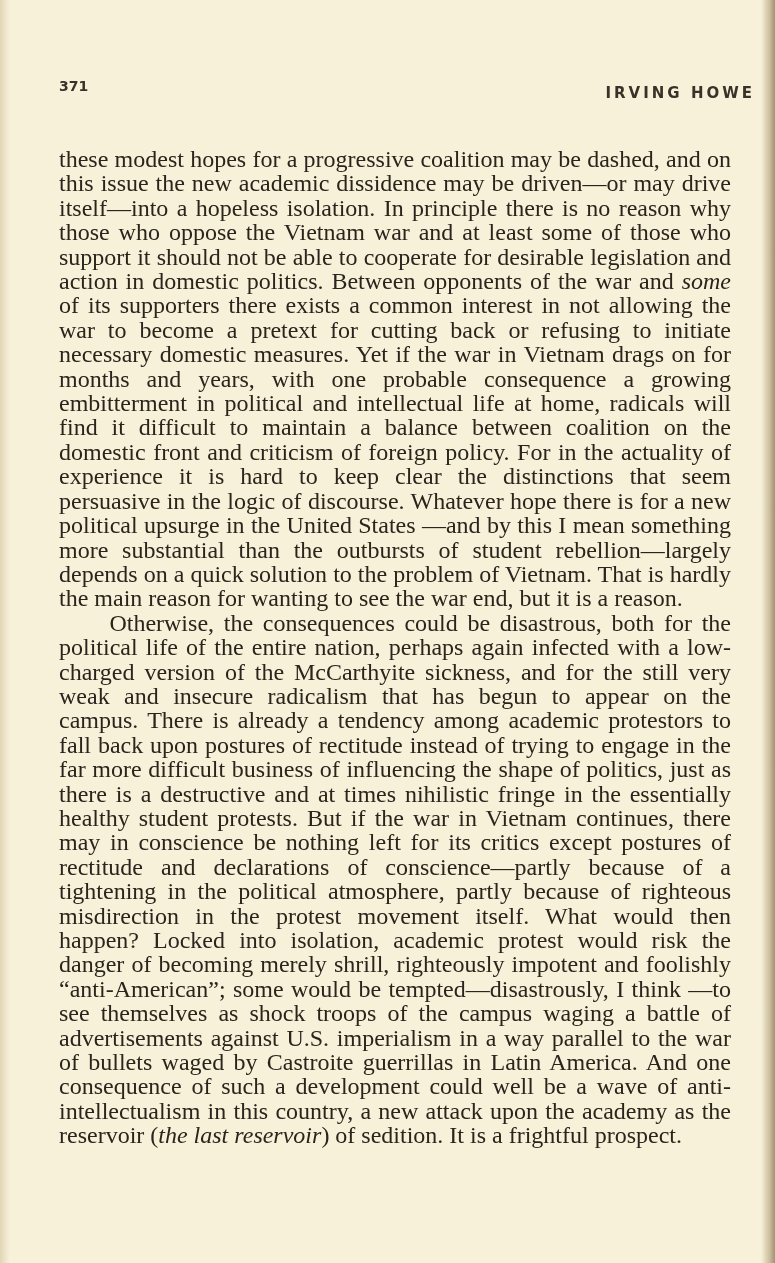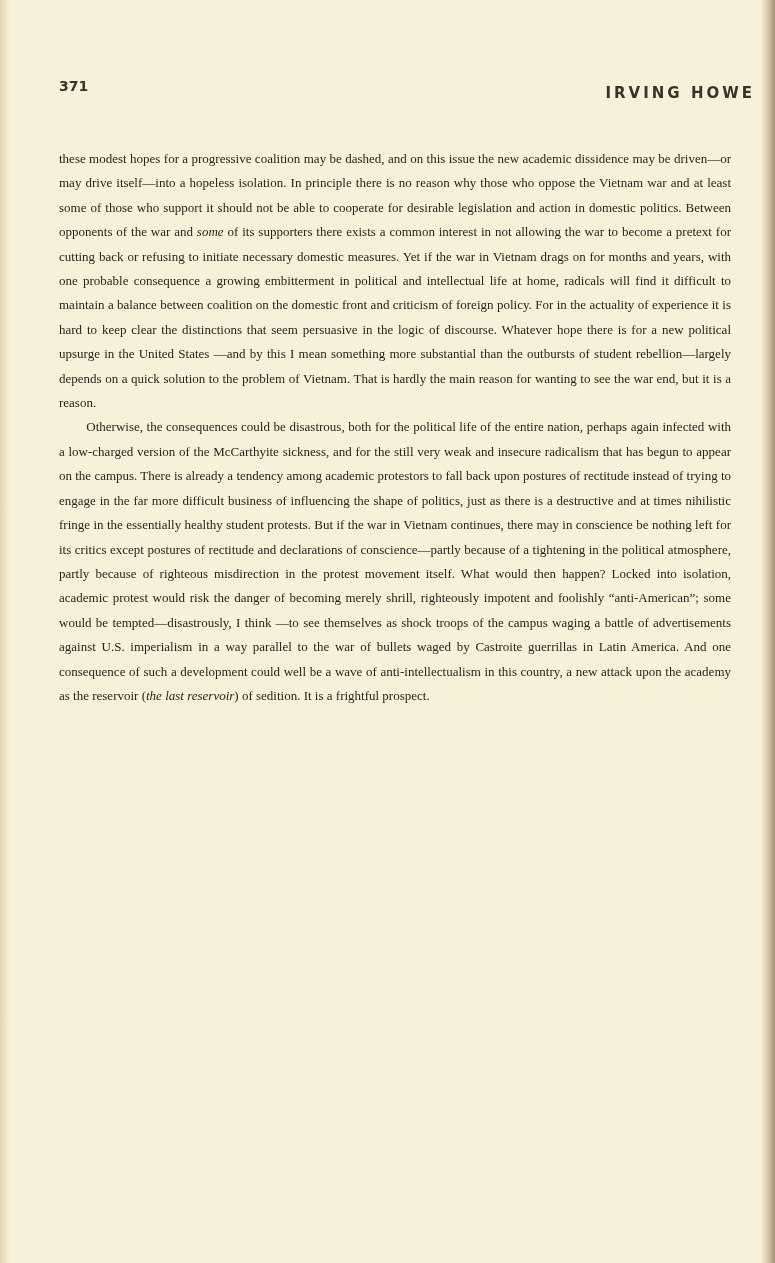--- a/index.html
+++ b/index.html
@@ -20,21 +20,21 @@
   }
   .running-head {
     position:absolute; top:78px; left:59px; right:20px; height:24px;
     font-family:"DejaVu Sans","Liberation Sans",sans-serif;
     font-weight:bold; font-size:15px; letter-spacing:3px; color:#3a3228;
   }
   .page-number { position:absolute; left:0; top:0; letter-spacing:0; font-size:14px; }
   .author { position:absolute; right:0; top:6px; }
   .body-text {
     position:absolute; top:147px; left:59px; width:672px;
-    font-size:13px; line-height:24.4px; text-align:justify;
+    font-size:24px; line-height:24.4px; text-align:justify;
   }
   .body-text p { margin:0; }
   .body-text p.indent { text-indent:2.1em; }
   em { font-style:italic; }
 </style>
 </head>
 <body>
 
 <div class="left-edge"></div>
 <div class="page-edge"></div>

